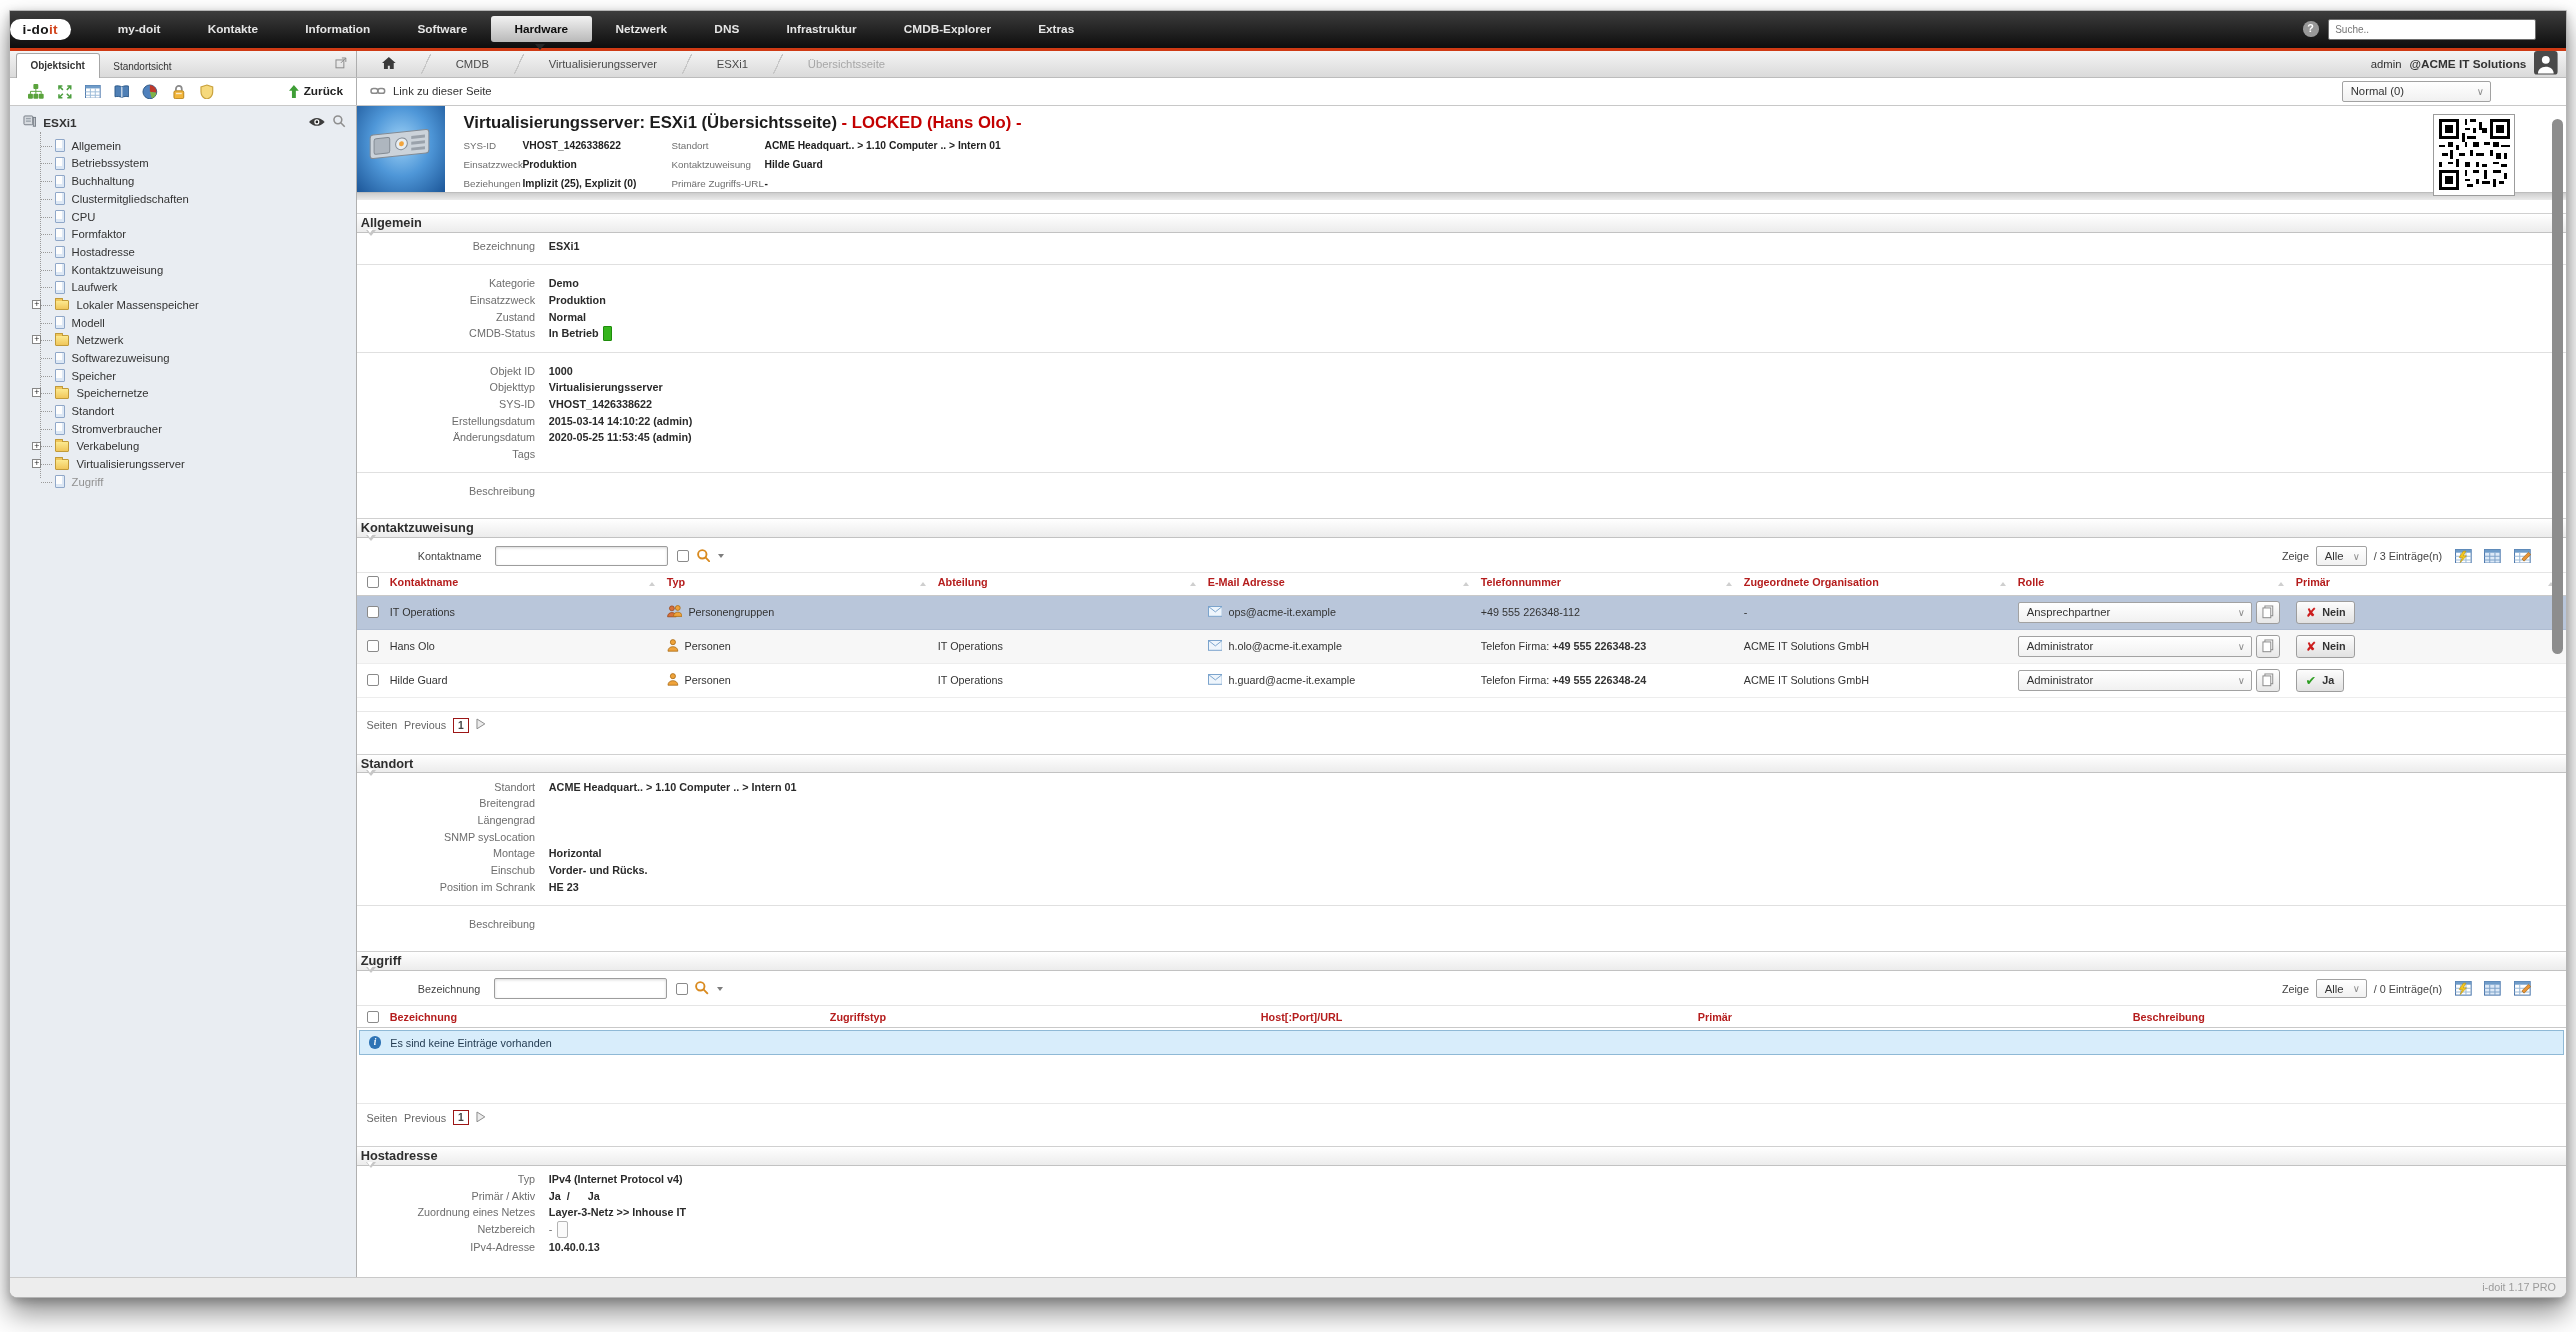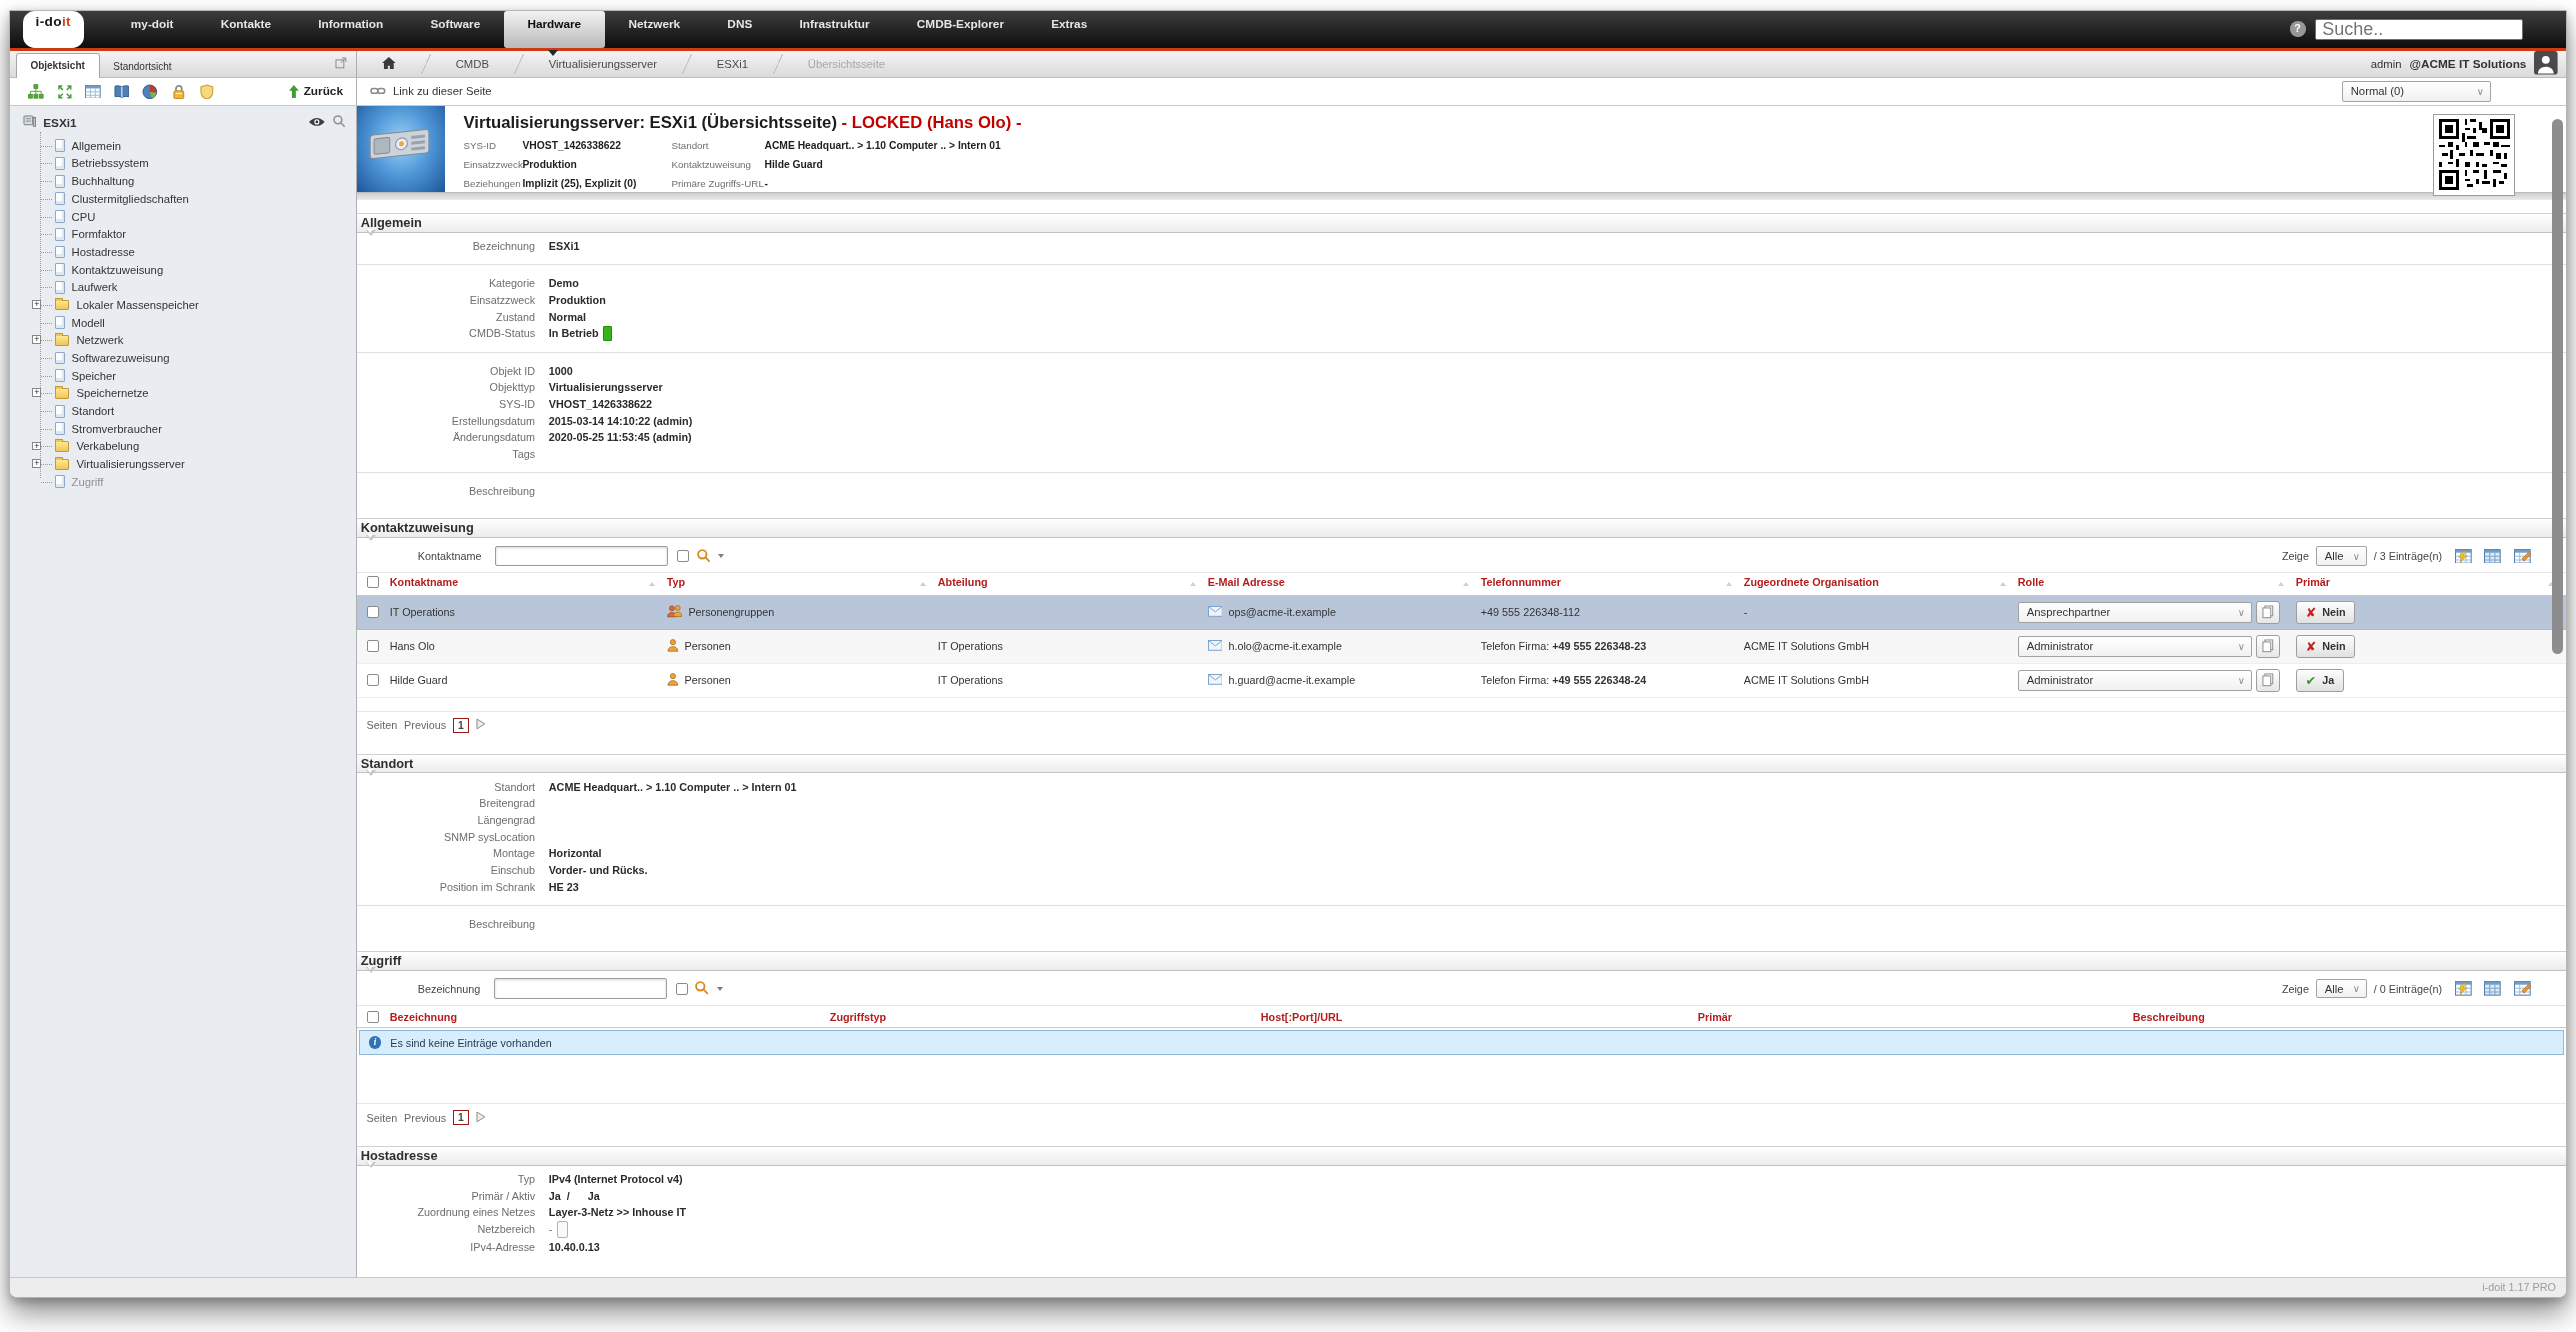--- a/index.html
+++ b/index.html
@@ -1,29 +1,29 @@
 <!DOCTYPE html>
 <html><head>
 <meta charset="utf-8">
 <style>
 *{box-sizing:border-box;margin:0;padding:0}
 html,body{background:#fff}
 body{width:2576px;height:1333px;font-family:"Liberation Sans","DejaVu Sans",sans-serif;overflow:hidden}
 .win{position:relative;margin:9.8px 0 0 8.8px;width:2558px;height:1288px;border:1px solid #b5b5b5;border-radius:0 0 7.9px 7.9px;
   box-shadow:0 15.7px 27.5px rgba(0,0,0,.42),0 3.9px 9.8px rgba(0,0,0,.22);display:flex;flex-direction:column;background:#fff;overflow:hidden}
 
-.topbar{height:37px;background:linear-gradient(#3d3d3d,#0d0d0d);display:flex;padding:0 13px;flex:0 0 auto;position:relative;z-index:6}
+.topbar{height:37px;background:linear-gradient(#3d3d3d,#0d0d0d);display:flex;align-items:center;padding:0 0;flex:0 0 auto;position:relative;z-index:6}
 .logo{background:#fff;border-radius:11.8px;padding:2.9px 12.8px;font-weight:bold;font-size:13.7px;color:#161616;margin-right:23.6px;letter-spacing:0.3px}
 .logo b{color:#d2451e}
 .mitem{color:#e6e6e6;font-weight:bold;font-size:11.8px;padding:5.9px 23.6px;cursor:pointer;position:relative;border-radius:2.9px}
 .mitem.active{background:linear-gradient(#f2f2f2,#b9b9b9);color:#0d0d0d}
 .mitem.active::after{content:'';position:absolute;left:50%;bottom:-12.8px;margin-left:-5.9px;border:5.9px solid transparent;border-top:6.9px solid #262626}
 .topbar-right{margin-left:auto;display:flex;align-items:center;gap:9.8px}
 .helpico{width:15.7px;height:15.7px;border-radius:50%;background:#989898;color:#fff;font-size:10.8px;font-weight:bold;text-align:center;line-height:15.7px}
-.search{width:208px;height:21.6px;background:#fff;border:1px solid #6e6e6e;border-radius:2px;padding:0 5.9px;font-size:18px;color:#333;margin-right:29.5px;outline:none;font-family:inherit}
+.search{width:208px;height:21.6px;background:#fff;border:1px solid #6e6e6e;border-radius:2px;padding:0 5.9px;font-size:10px;color:#333;margin-right:29.5px;outline:none;font-family:inherit}
 .orange{height:2.9px;background:#cf3a14;flex:0 0 auto}
 
 .band{display:flex;flex:0 0 auto}
 .band .lcol{width:347px;border-right:1px solid #aeaeae;display:flex;align-items:center;flex:0 0 auto}
 .band .rcol{flex:1;display:flex;align-items:center;min-width:0}
 .band.top{height:27.5px;background:linear-gradient(#f4f4f4,#dadada);border-bottom:1px solid #bcbcbc}
 .band.bot{height:27.5px;background:#fff;border-bottom:1px solid #c8c8c8}
 .tab{font-size:10px;padding:5.9px 13.7px 4.9px;color:#333;align-self:flex-end;cursor:pointer}
 .tab.active{background:#fff;border:1px solid #a6a6a6;border-bottom:none;border-radius:2.9px 2.9px 0 0;font-weight:bold;margin-bottom:-1px;padding-bottom:6.9px;margin-left:5.9px}
 .extlink{margin-left:auto;margin-right:8.8px}

